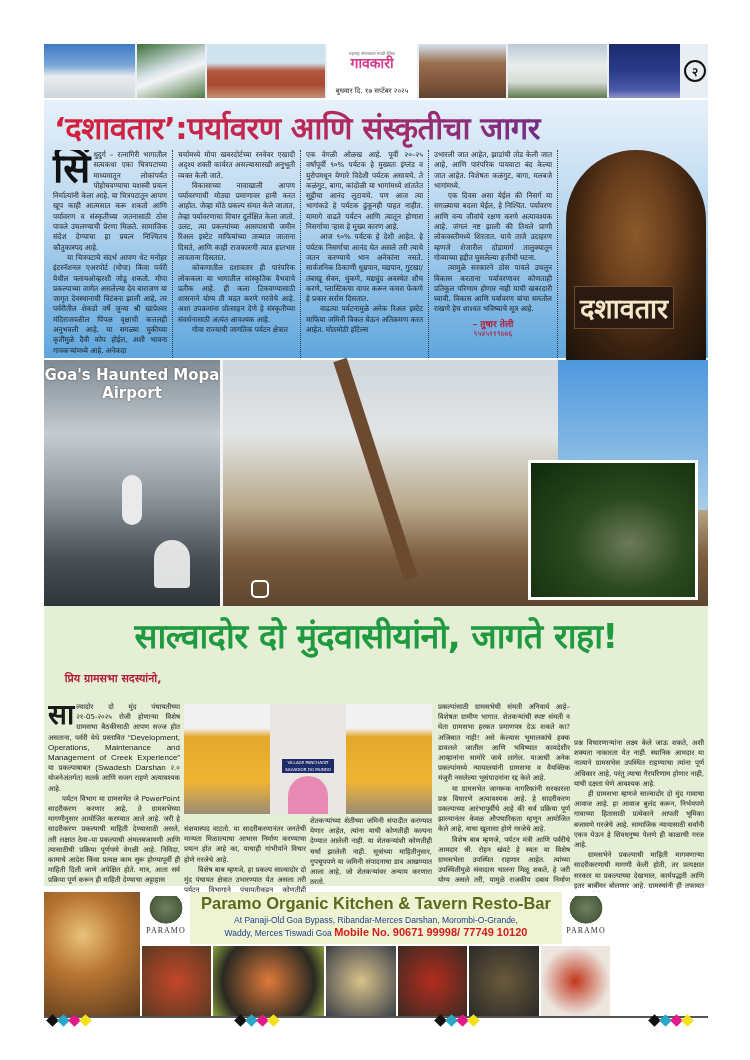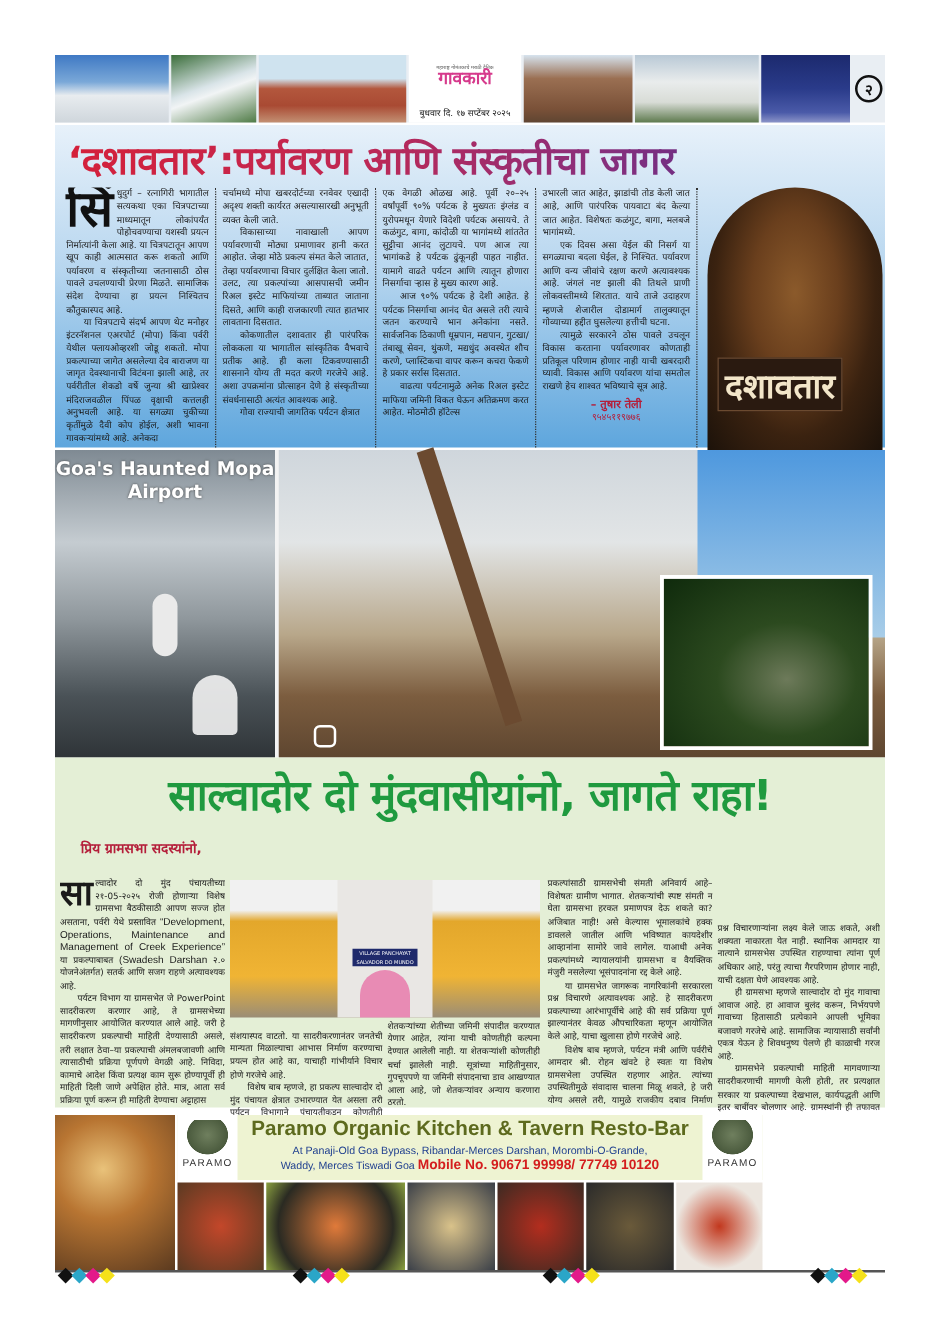--- a/index.html
+++ b/index.html
@@ -69,21 +69,21 @@
   .sign-title { text-align: center; color: #b41e3a; font-weight: bold; font-size: 8px; text-indent: 0 !important; }
 
   
   .ad { position: absolute; left: 0; top: 848px; width: 664px; height: 126px; background: #ffffff; border-bottom: 2px solid #555; }
   .ad-food-left { position: absolute; left: 0; top: 0; width: 96px; height: 124px; background: radial-gradient(circle at 40% 35%, #e9c27a 0%, #b87532 40%, #5b3a1f 100%); }
   .ad-food-right { position: absolute; right: 0; top: 0; width: 98px; height: 124px; background: radial-gradient(circle at 60% 65%, #ff6a2a 0%, #d8441e 40%, #5a2a1a 100%); }
   .ad-food-right .tag { position: absolute; right: 6px; top: 8px; color: #fff; font-size: 7px; font-style: italic; }
   .ad-header { position: absolute; left: 98px; top: 0; width: 468px; height: 52px; background: #eef3d2; }
   .ad-logo { position: absolute; top: 0; width: 48px; height: 52px; background: #ffffff; text-align: center; }
   .ad-logo .tree { width: 38px; height: 30px; margin: 4px auto 0; background: radial-gradient(ellipse at 50% 40%, #6f7f5e 0%, #4a5a3d 60%, transparent 62%); }
-  .ad-logo .nm { font-size: 8px; letter-spacing: 1px; color: #333; font-family: Liberation Sans, sans-serif; text-align: center; }
+  .ad-logo .nm { font-size: 8px; letter-spacing: 1px; color: #333; font-family: Liberation Serif, serif; text-align: center; }
   .ad-title { position: absolute; left: 52px; top: 2px; width: 364px; text-align: center; font-family: "Liberation Sans", sans-serif; font-weight: bold; font-size: 16.5px; color: #5d6a1e; white-space: nowrap; }
   .ad-addr { position: absolute; left: 52px; top: 22px; width: 364px; text-align: center; font-family: "Liberation Sans", sans-serif; font-size: 8.5px; color: #1f3f8f; line-height: 12px; }
   .ad-mobile { color: #d41e1e; font-size: 11px; font-weight: bold; }
   .ad-strip { position: absolute; left: 98px; top: 54px; width: 468px; height: 70px; display: flex; gap: 2px; }
   .ad-strip div { flex: 1; height: 70px; }
 
   
   .reg { position: absolute; top: 1016px; display: flex; gap: 2px; }
   .reg i { display: block; width: 9px; height: 9px; transform: rotate(45deg); }
 </style>

